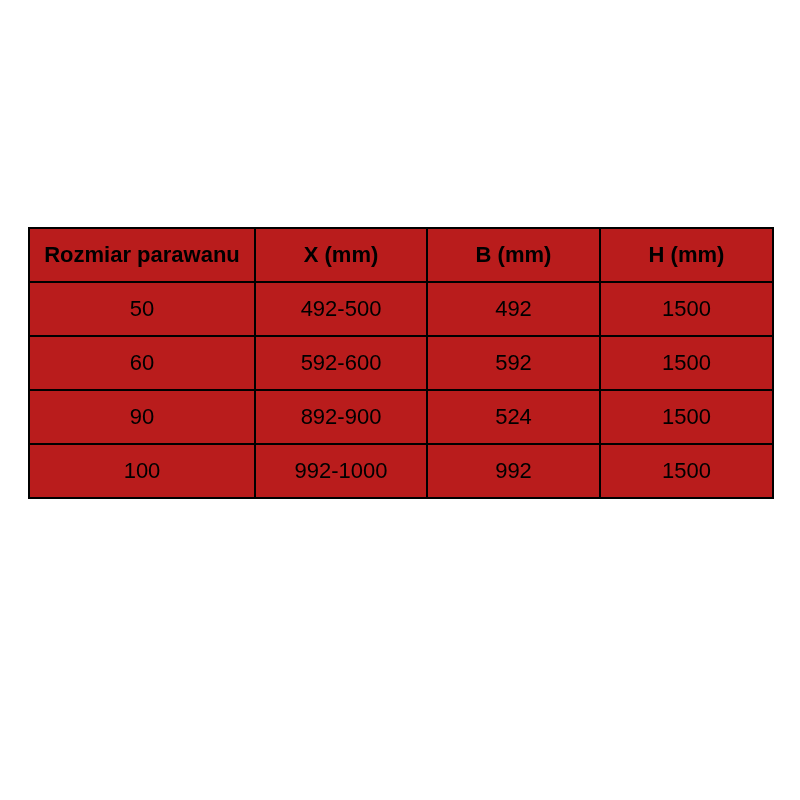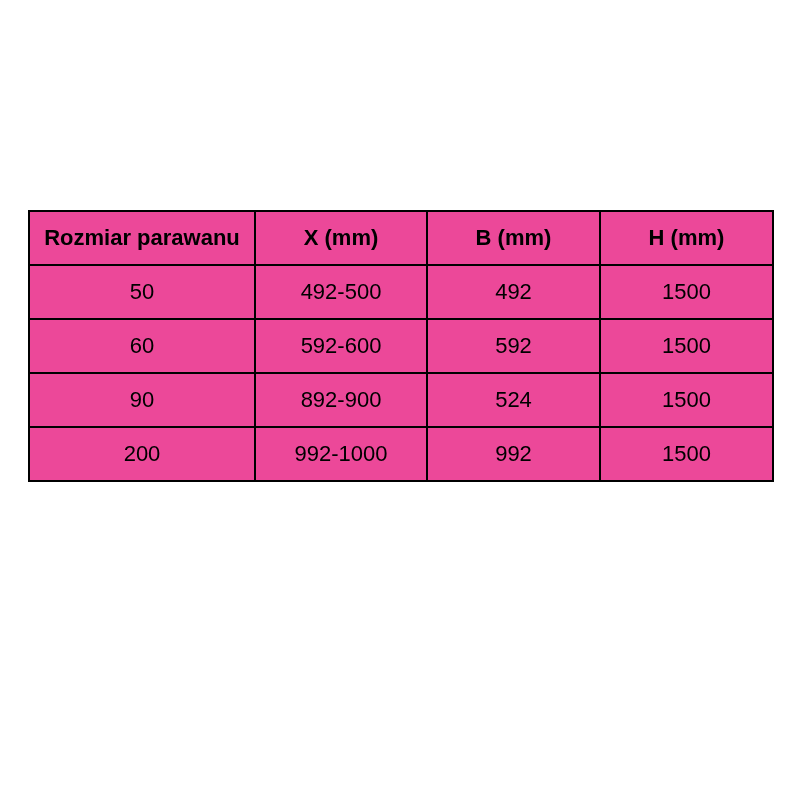--- a/index.html
+++ b/index.html
@@ -10,25 +10,25 @@
   body {
     width: 800px;
     height: 800px;
     position: relative;
     font-family: "Liberation Sans", sans-serif;
     color: #000000;
   }
   table.spec-table {
     position: absolute;
     left: 28px;
-    top: 210px;
+    top: 227px;
     width: 744px;
     border-collapse: collapse;
     table-layout: fixed;
-    background: #ec4899;
+    background: #b91c1c;
   }
   table.spec-table th,
   table.spec-table td {
     border: 2px solid #000000;
     text-align: center;
     vertical-align: middle;
     height: 54px;
     box-sizing: border-box;
     font-size: 22px;
     line-height: 1;
@@ -75,19 +75,19 @@
         <td>592</td>
         <td>1500</td>
       </tr>
       <tr>
         <td>90</td>
         <td>892-900</td>
         <td>524</td>
         <td>1500</td>
       </tr>
       <tr>
-        <td>200</td>
+        <td>100</td>
         <td>992-1000</td>
         <td>992</td>
         <td>1500</td>
       </tr>
     </tbody>
 </table>
 
 </body></html>

